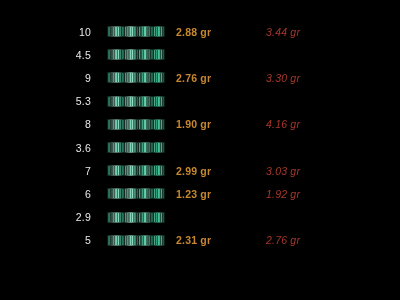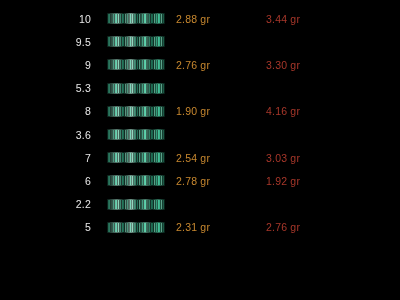--- a/index.html
+++ b/index.html
@@ -11,21 +11,21 @@
   body {
     width: 400px;
     height: 300px;
     overflow: hidden;
     font-family: "Liberation Sans", sans-serif;
     -webkit-font-smoothing: antialiased;
   }
 
   #size-table {
     position: absolute;
-    top: 7px;
+    top: 20px;
     left: 0;
     width: 400px;
   }
 
   .table-row {
     display: flex;
     align-items: center;
     height: 23.2px;
   }
 
@@ -96,40 +96,42 @@
 
   .col-weight {
     width: 90px;
     box-sizing: border-box;
     font-size: 10.5px;
     letter-spacing: 0.2px;
   }
 
   .col-weight.primary {
     color: #c8882f;
+    font-weight: bold;
   }
 
   .col-weight.secondary {
     color: #a8372a;
+    font-style: italic;
   }
 </style>
 </head>
 <body>
 
 <div id="size-table">
     <div class="table-row">
       <div class="col-size">10</div>
       <div class="col-code">
         <span class="code-block"></span>
       </div>
       <div class="col-weight primary">2.88 gr</div>
       <div class="col-weight secondary">3.44 gr</div>
     </div>
     <div class="table-row">
-      <div class="col-size">9.5</div>
+      <div class="col-size">4.5</div>
       <div class="col-code">
         <span class="code-block"></span>
       </div>
       <div class="col-weight primary"></div>
       <div class="col-weight secondary"></div>
     </div>
     <div class="table-row">
       <div class="col-size">9</div>
       <div class="col-code">
         <span class="code-block"></span>
@@ -159,33 +161,33 @@
         <span class="code-block"></span>
       </div>
       <div class="col-weight primary"></div>
       <div class="col-weight secondary"></div>
     </div>
     <div class="table-row">
       <div class="col-size">7</div>
       <div class="col-code">
         <span class="code-block"></span>
       </div>
-      <div class="col-weight primary">2.54 gr</div>
+      <div class="col-weight primary">2.99 gr</div>
       <div class="col-weight secondary">3.03 gr</div>
     </div>
     <div class="table-row">
       <div class="col-size">6</div>
       <div class="col-code">
         <span class="code-block"></span>
       </div>
-      <div class="col-weight primary">2.78 gr</div>
+      <div class="col-weight primary">1.23 gr</div>
       <div class="col-weight secondary">1.92 gr</div>
     </div>
     <div class="table-row">
-      <div class="col-size">2.2</div>
+      <div class="col-size">2.9</div>
       <div class="col-code">
         <span class="code-block"></span>
       </div>
       <div class="col-weight primary"></div>
       <div class="col-weight secondary"></div>
     </div>
     <div class="table-row">
       <div class="col-size">5</div>
       <div class="col-code">
         <span class="code-block"></span>

